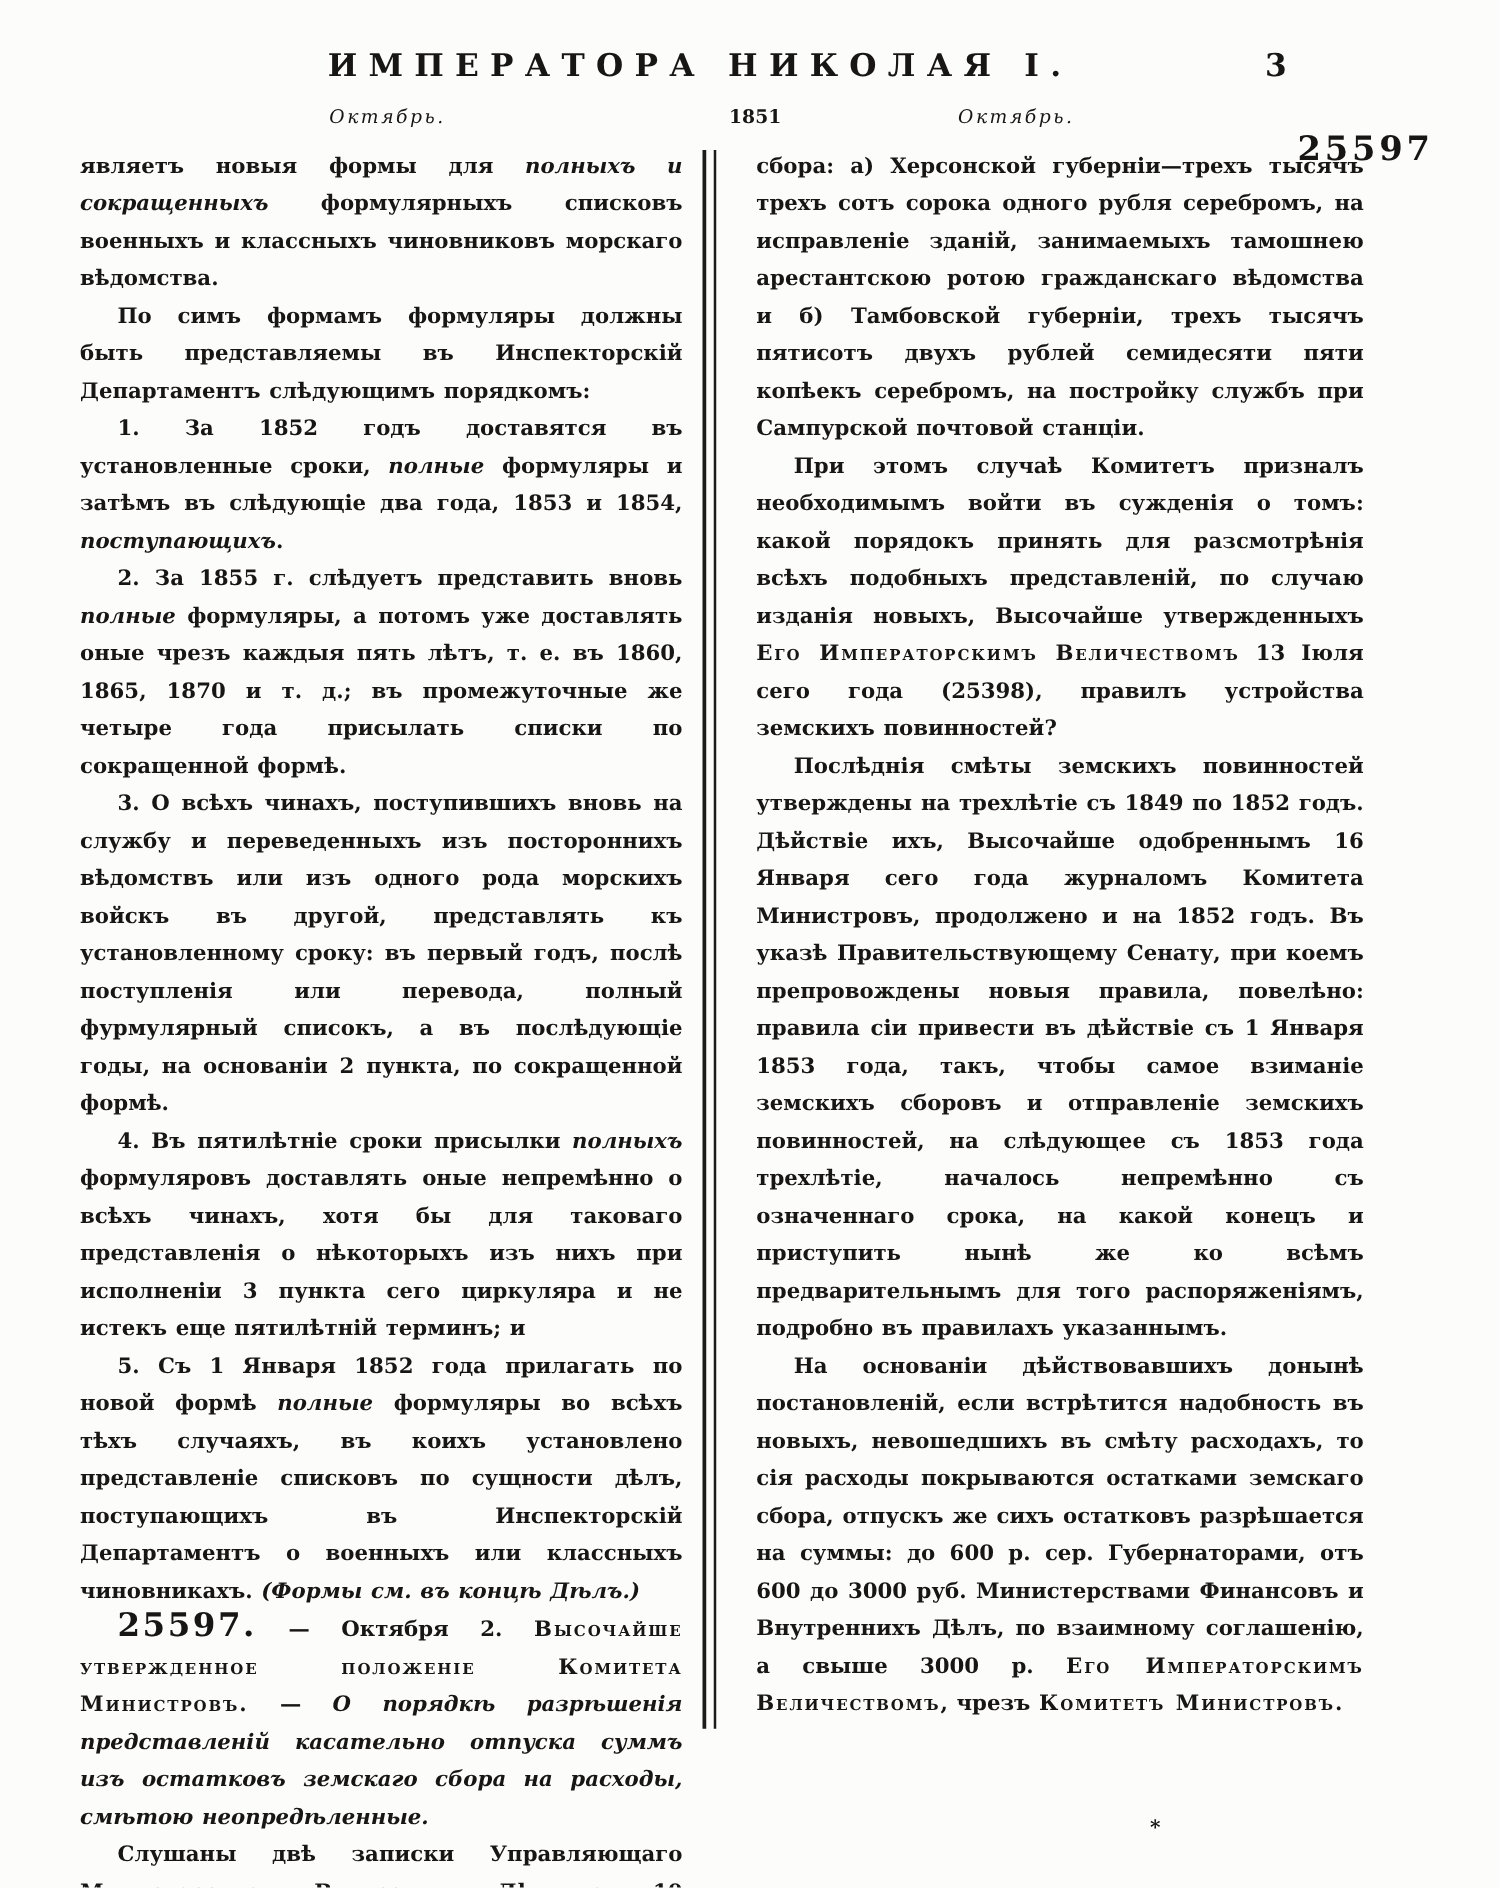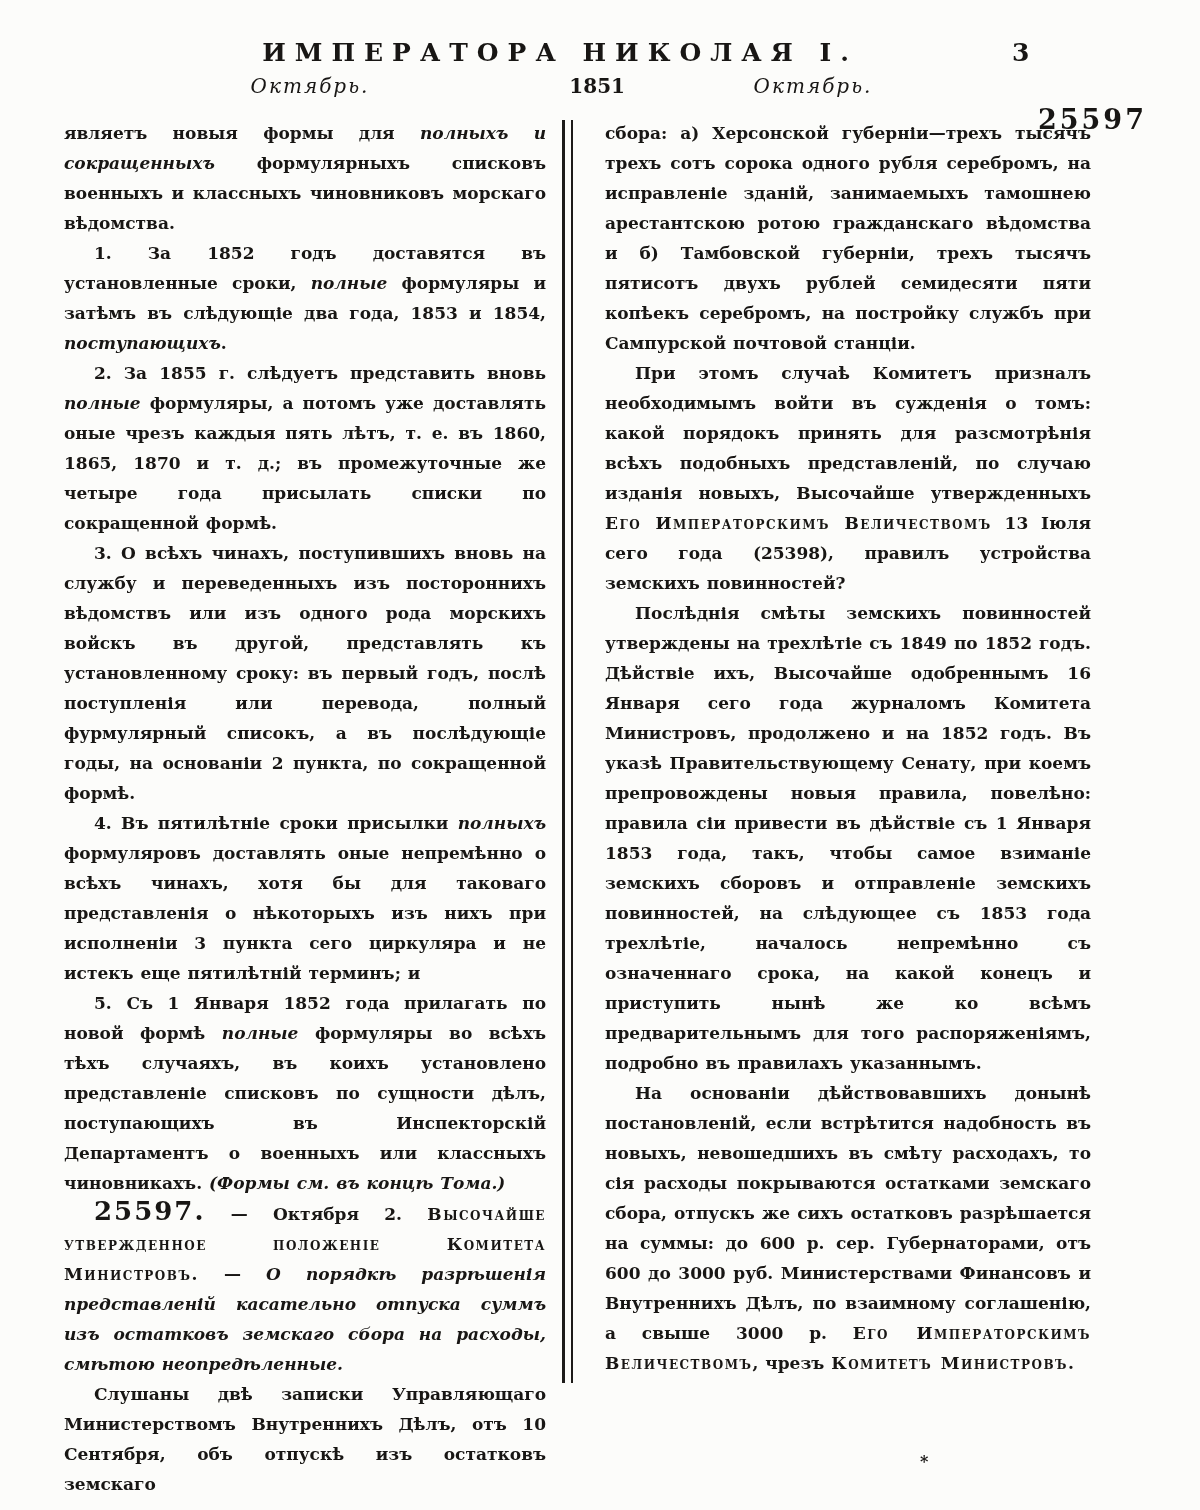--- a/index.html
+++ b/index.html
@@ -11,21 +11,21 @@
   .page{position:absolute;inset:0;}
   
   .title{
     position:absolute;top:38px;left:170px;width:780px;text-align:center;
     font-size:25px;font-weight:bold;letter-spacing:9px;white-space:nowrap;
   }
   .pagenum{
     position:absolute;top:38px;left:1012px;font-size:25px;font-weight:bold;
   }
   
-  .subh{position:absolute;top:74px;font-size:20px;}
+  .subh{position:absolute;top:84px;font-size:15px;}
   .subh.it{font-style:italic;letter-spacing:2px;}
   .subh-left{left:230px;width:160px;text-align:center;}
   .subh-year{left:495px;width:130px;text-align:right;font-weight:bold;}
   .subh-right{left:733px;width:160px;text-align:center;}
   
   .margin-number{
     position:absolute;top:104px;left:1038px;
     font-size:27px;font-weight:bold;letter-spacing:3px;
   }
   
@@ -58,25 +58,26 @@
   <div class="pagenum">3</div>
 
   <div class="subh it subh-left">Октябрь.</div>
   <div class="subh subh-year">1851</div>
   <div class="subh it subh-right">Октябрь.</div>
 
   <div class="margin-number">25597</div>
 
   <div class="column left-column">
       <p class="para"><span>являетъ новыя формы для </span><span class="i">полныхъ и сокращенныхъ</span><span> формулярныхъ списковъ военныхъ и классныхъ чиновниковъ морскаго вѣдомства.</span></p>
+      <p class="para indent"><span>По симъ формамъ формуляры должны быть представляемы въ Инспекторскій Департаментъ слѣдующимъ порядкомъ:</span></p>
       <p class="para indent"><span>1. За 1852 годъ доставятся въ установленные сроки, </span><span class="i">полные</span><span> формуляры и затѣмъ въ слѣдующіе два года, 1853 и 1854, </span><span class="i">поступающихъ</span><span>.</span></p>
       <p class="para indent"><span>2. За 1855 г. слѣдуетъ представить вновь </span><span class="i">полные</span><span> формуляры, а потомъ уже доставлять оные чрезъ каждыя пять лѣтъ, т. е. въ 1860, 1865, 1870 и т. д.; въ промежуточные же четыре года присылать списки по сокращенной формѣ.</span></p>
       <p class="para indent"><span>3. О всѣхъ чинахъ, поступившихъ вновь на службу и переведенныхъ изъ постороннихъ вѣдомствъ или изъ одного рода морскихъ войскъ въ другой, представлять къ установленному сроку: въ первый годъ, послѣ поступленія или перевода, полный фурмулярный списокъ, а въ послѣдующіе годы, на основаніи 2 пункта, по сокращенной формѣ.</span></p>
       <p class="para indent"><span>4. Въ пятилѣтніе сроки присылки </span><span class="i">полныхъ</span><span> формуляровъ доставлять оные непремѣнно о всѣхъ чинахъ, хотя бы для таковаго представленія о нѣкоторыхъ изъ нихъ при исполненіи 3 пункта сего циркуляра и не истекъ еще пятилѣтній терминъ; и</span></p>
-      <p class="para indent"><span>5. Съ 1 Января 1852 года прилагать по новой формѣ </span><span class="i">полные</span><span> формуляры во всѣхъ тѣхъ случаяхъ, въ коихъ установлено представленіе списковъ по сущности дѣлъ, поступающихъ въ Инспекторскій Департаментъ о военныхъ или классныхъ чиновникахъ. </span><span class="i">(Формы см. въ концѣ Тома.)</span></p>
+      <p class="para indent"><span>5. Съ 1 Января 1852 года прилагать по новой формѣ </span><span class="i">полные</span><span> формуляры во всѣхъ тѣхъ случаяхъ, въ коихъ установлено представленіе списковъ по сущности дѣлъ, поступающихъ въ Инспекторскій Департаментъ о военныхъ или классныхъ чиновникахъ. </span><span class="i">(Формы см. въ концѣ Дѣлъ.)</span></p>
       <p class="para indent"><span class="artnum">25597.</span><span> — Октября 2. </span><span class="sc">Высочайше утвержденное положеніе Комитета Министровъ.</span><span> — </span><span class="i">О порядкѣ разрѣшенія представленій касательно отпуска суммъ изъ остатковъ земскаго сбора на расходы, смѣтою неопредѣленные.</span></p>
       <p class="para indent"><span>Слушаны двѣ записки Управляющаго Министерствомъ Внутреннихъ Дѣлъ, отъ 10 Сентября, объ отпускѣ изъ остатковъ земскаго</span></p>
     </div>
 
   <div class="divider"></div>
 
   <div class="column right-column">
       <p class="para"><span>сбора: а) Херсонской губерніи—трехъ тысячъ трехъ сотъ сорока одного рубля серебромъ, на исправленіе зданій, занимаемыхъ тамошнею арестантскою ротою гражданскаго вѣдомства и б) Тамбовской губерніи, трехъ тысячъ пятисотъ двухъ рублей семидесяти пяти копѣекъ серебромъ, на постройку службъ при Сампурской почтовой станціи.</span></p>
       <p class="para indent"><span>При этомъ случаѣ Комитетъ призналъ необходимымъ войти въ сужденія о томъ: какой порядокъ принять для разсмотрѣнія всѣхъ подобныхъ представленій, по случаю изданія новыхъ, Высочайше утвержденныхъ </span><span class="sc">Его Императорскимъ Величествомъ</span><span> 13 Іюля сего года (25398), правилъ устройства земскихъ повинностей?</span></p>
       <p class="para indent"><span>Послѣднія смѣты земскихъ повинностей утверждены на трехлѣтіе съ 1849 по 1852 годъ. Дѣйствіе ихъ, Высочайше одобреннымъ 16 Января сего года журналомъ Комитета Министровъ, продолжено и на 1852 годъ. Въ указѣ Правительствующему Сенату, при коемъ препровождены новыя правила, повелѣно: правила сіи привести въ дѣйствіе съ 1 Января 1853 года, такъ, чтобы самое взиманіе земскихъ сборовъ и отправленіе земскихъ повинностей, на слѣдующее съ 1853 года трехлѣтіе, началось непремѣнно съ означеннаго срока, на какой конецъ и приступить нынѣ же ко всѣмъ предварительнымъ для того распоряженіямъ, подробно въ правилахъ указаннымъ.</span></p>

